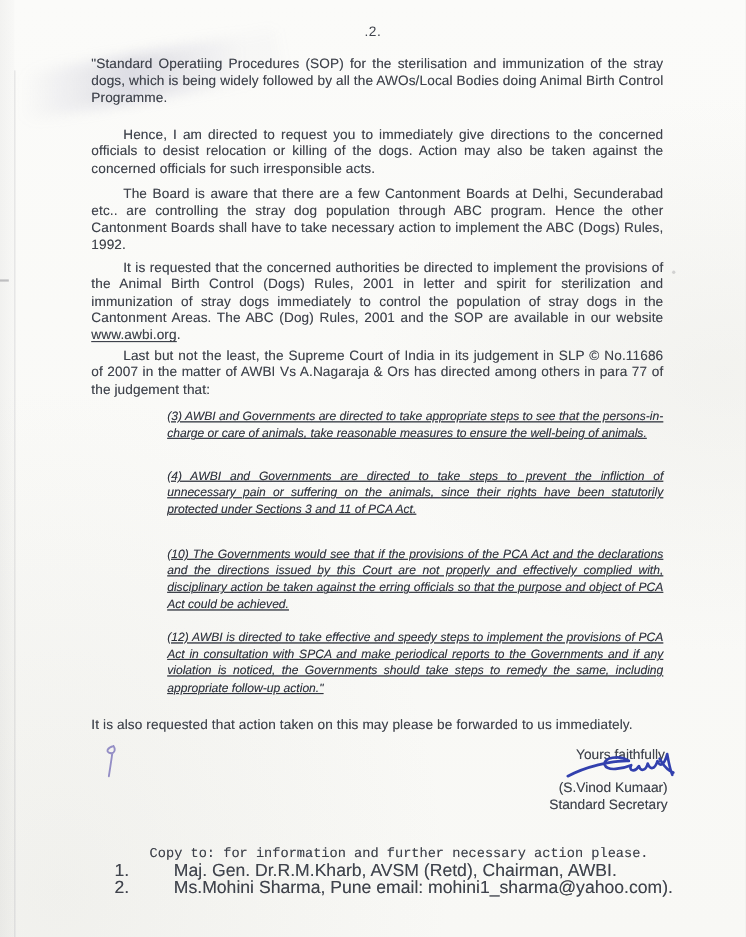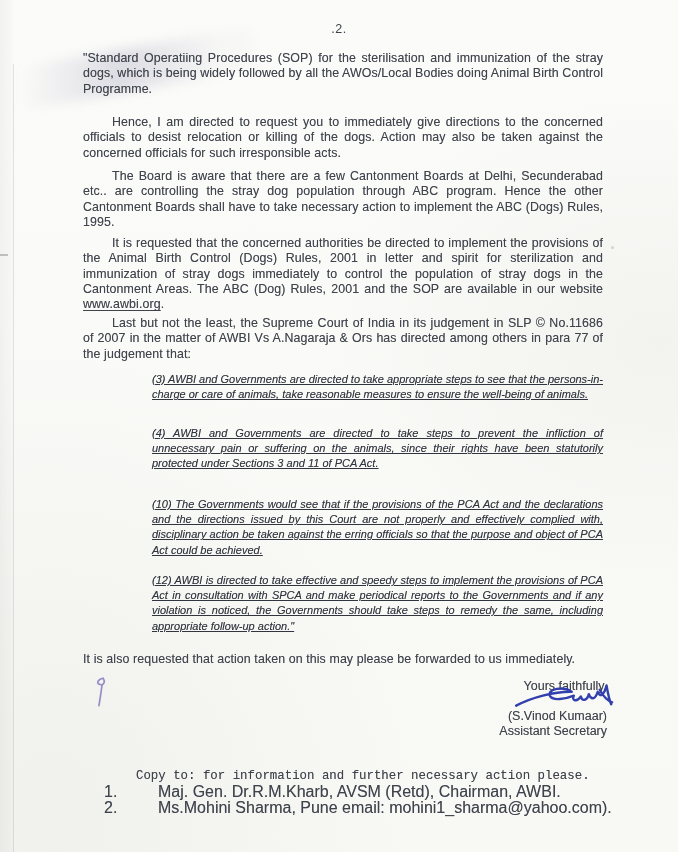--- a/index.html
+++ b/index.html
@@ -59,41 +59,41 @@
   <div class="dash"></div>
   <div class="speck" style="left:611px;top:246px;"></div>
   <div class="speck" style="left:186px;top:356px;opacity:.6;"></div>
 
   <div class="page-number">.2.</div>
 
   <p class="para" style="top:51px;">"Standard Operatiing Procedures (SOP) for the sterilisation and immunization of the stray dogs, which is being widely followed by all the AWOs/Local Bodies doing Animal Birth Control Programme.</p>
 
   <p class="para indent" style="top:115px;">Hence, I am directed to request you to immediately give directions to the concerned officials to desist relocation or killing of the dogs. Action may also be taken against the concerned officials for such irresponsible acts.</p>
 
-  <p class="para indent" style="top:169px;">The Board is aware that there are a few Cantonment Boards at Delhi, Secunderabad etc.. are controlling the stray dog population through ABC program. Hence the other Cantonment Boards shall have to take necessary action to implement the ABC (Dogs) Rules, 1995.</p>
+  <p class="para indent" style="top:169px;">The Board is aware that there are a few Cantonment Boards at Delhi, Secunderabad etc.. are controlling the stray dog population through ABC program. Hence the other Cantonment Boards shall have to take necessary action to implement the ABC (Dogs) Rules, 1992.</p>
 
   <p class="para indent" style="top:236px;"><span>It is requested that the concerned authorities be directed to implement the provisions of the Animal Birth Control (Dogs) Rules, 2001 in letter and spirit for sterilization and immunization of stray dogs immediately to control the population of stray dogs in the Cantonment Areas. The ABC (Dog) Rules, 2001 and the SOP are available in our website </span><span class="weblink">www.awbi.org</span><span>.</span></p>
 
   <p class="para indent" style="top:316px;">Last but not the least, the Supreme Court of India in its judgement in SLP © No.11686 of 2007 in the matter of AWBI Vs A.Nagaraja &amp; Ors has directed among others in para 77 of the judgement that:</p>
 
   <p class="quote" style="top:372px;">(3) AWBI and Governments are directed to take appropriate steps to see that the persons-in-charge or care of animals, take reasonable measures to ensure the well-being of animals.</p>
   <p class="quote" style="top:426px;">(4) AWBI and Governments are directed to take steps to prevent the infliction of unnecessary pain or suffering on the animals, since their rights have been statutorily protected under Sections 3 and 11 of PCA Act.</p>
   <p class="quote" style="top:482px;margin-top:15px;">(10) The Governments would see that if the provisions of the PCA Act and the declarations and the directions issued by this Court are not properly and effectively complied with, disciplinary action be taken against the erring officials so that the purpose and object of PCA Act could be achieved.</p>
   <p class="quote" style="top:573px;">(12) AWBI is directed to take effective and speedy steps to implement the provisions of PCA Act in consultation with SPCA and make periodical reports to the Governments and if any violation is noticed, the Governments should take steps to remedy the same, including appropriate follow-up action."</p>
 
   <p class="para" style="top:652px;">It is also requested that action taken on this may please be forwarded to us immediately.</p>
 
   <div class="sign-block" style="top:679px;">Yours faithfully,</div>
 
   <svg class="signature-svg" viewBox="0 0 100 32">
     <path d="M2 20 C18 12, 42 7, 58 8 C50 2, 34 4, 36 11 C38 17, 52 15, 60 12 C57 17, 63 19, 67 13 C68 18, 73 18, 75 11 C77 17, 81 17, 84 9 C86 15, 90 13, 93 3 C94 10, 95 17, 97 22 M86 7 C89 13, 93 18, 98 20" fill="none" stroke="var(--signature_blue,#3240ae)" stroke-width="2.4" stroke-linecap="round" stroke-linejoin="round"></path>
   </svg>
 
   <div class="sign-block" style="top:709px;">(S.Vinod Kumaar)</div>
-  <div class="sign-block" style="top:724px;">Assistant Secretary</div>
+  <div class="sign-block" style="top:724px;">Standard Secretary</div>
 
   <svg class="penmark-svg" viewBox="0 0 18 36">
     <path d="M12 4 C7 5, 5 9, 9 10 C13 11, 14 7, 12 4 M11 10 C10 17, 9 24, 8 30" fill="none" stroke="#837bbd" stroke-width="1.6" stroke-linecap="round" opacity=".85"></path>
   </svg>
 
   <p class="copy-heading">Copy to: for information and further necessary action please.</p>
 
   <p class="copy-item" style="top:783px;"><span class="num">1.</span><span>Maj. Gen. Dr.R.M.Kharb, AVSM (Retd), Chairman, AWBI.</span></p>
 
   <p class="copy-item" style="top:799px;"><span class="num">2.</span><span>Ms.Mohini Sharma, Pune email: mohini1_sharma@yahoo.com).</span></p>

